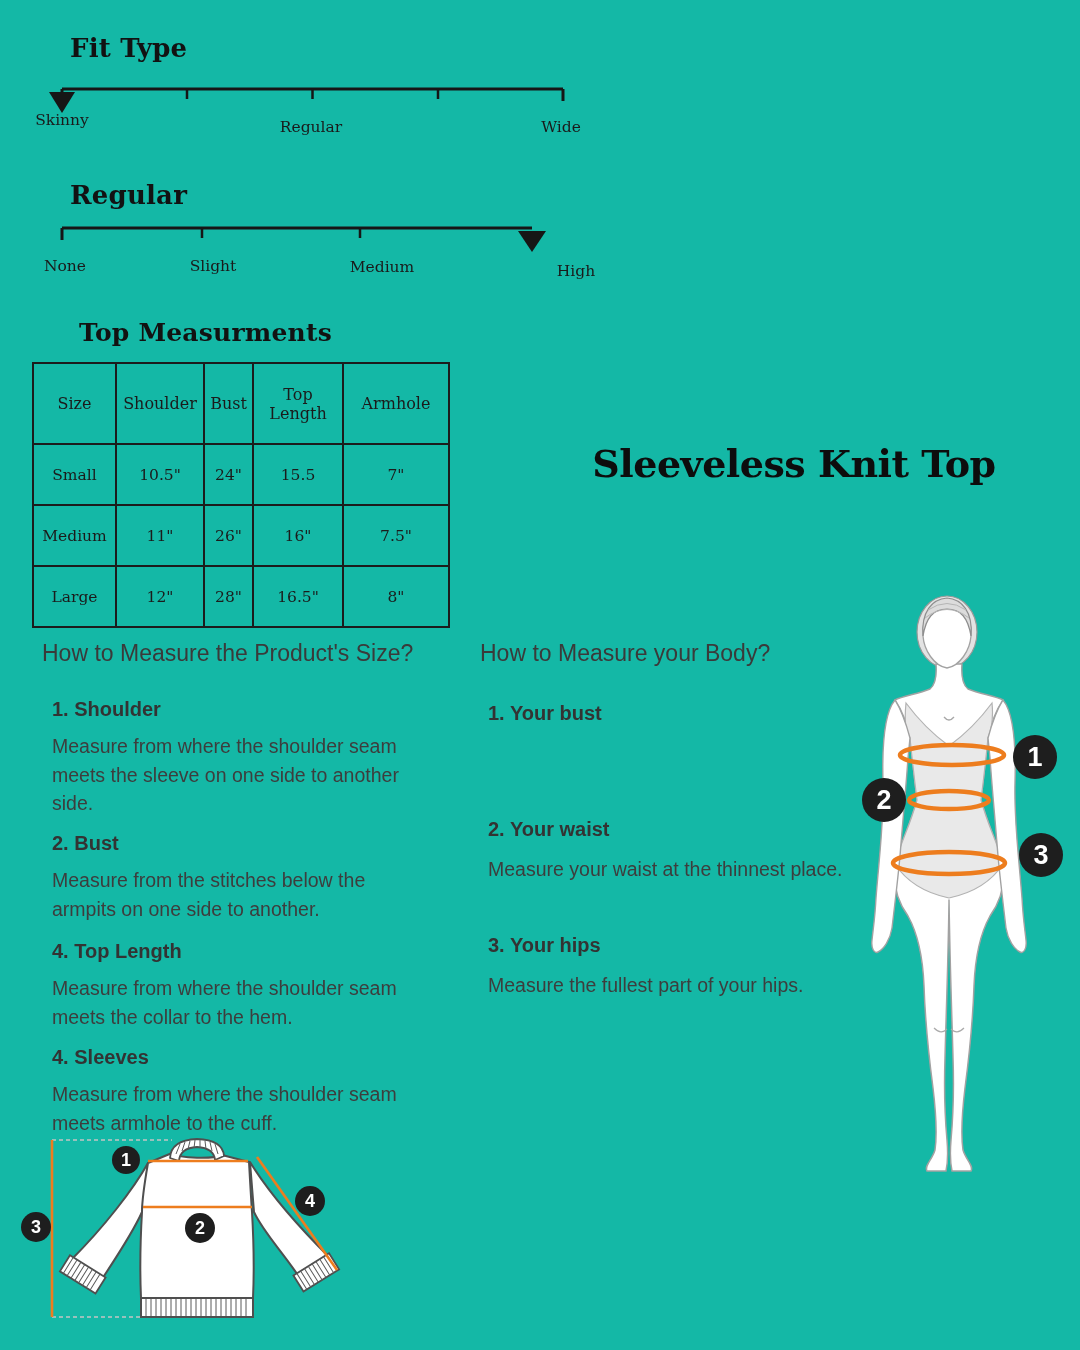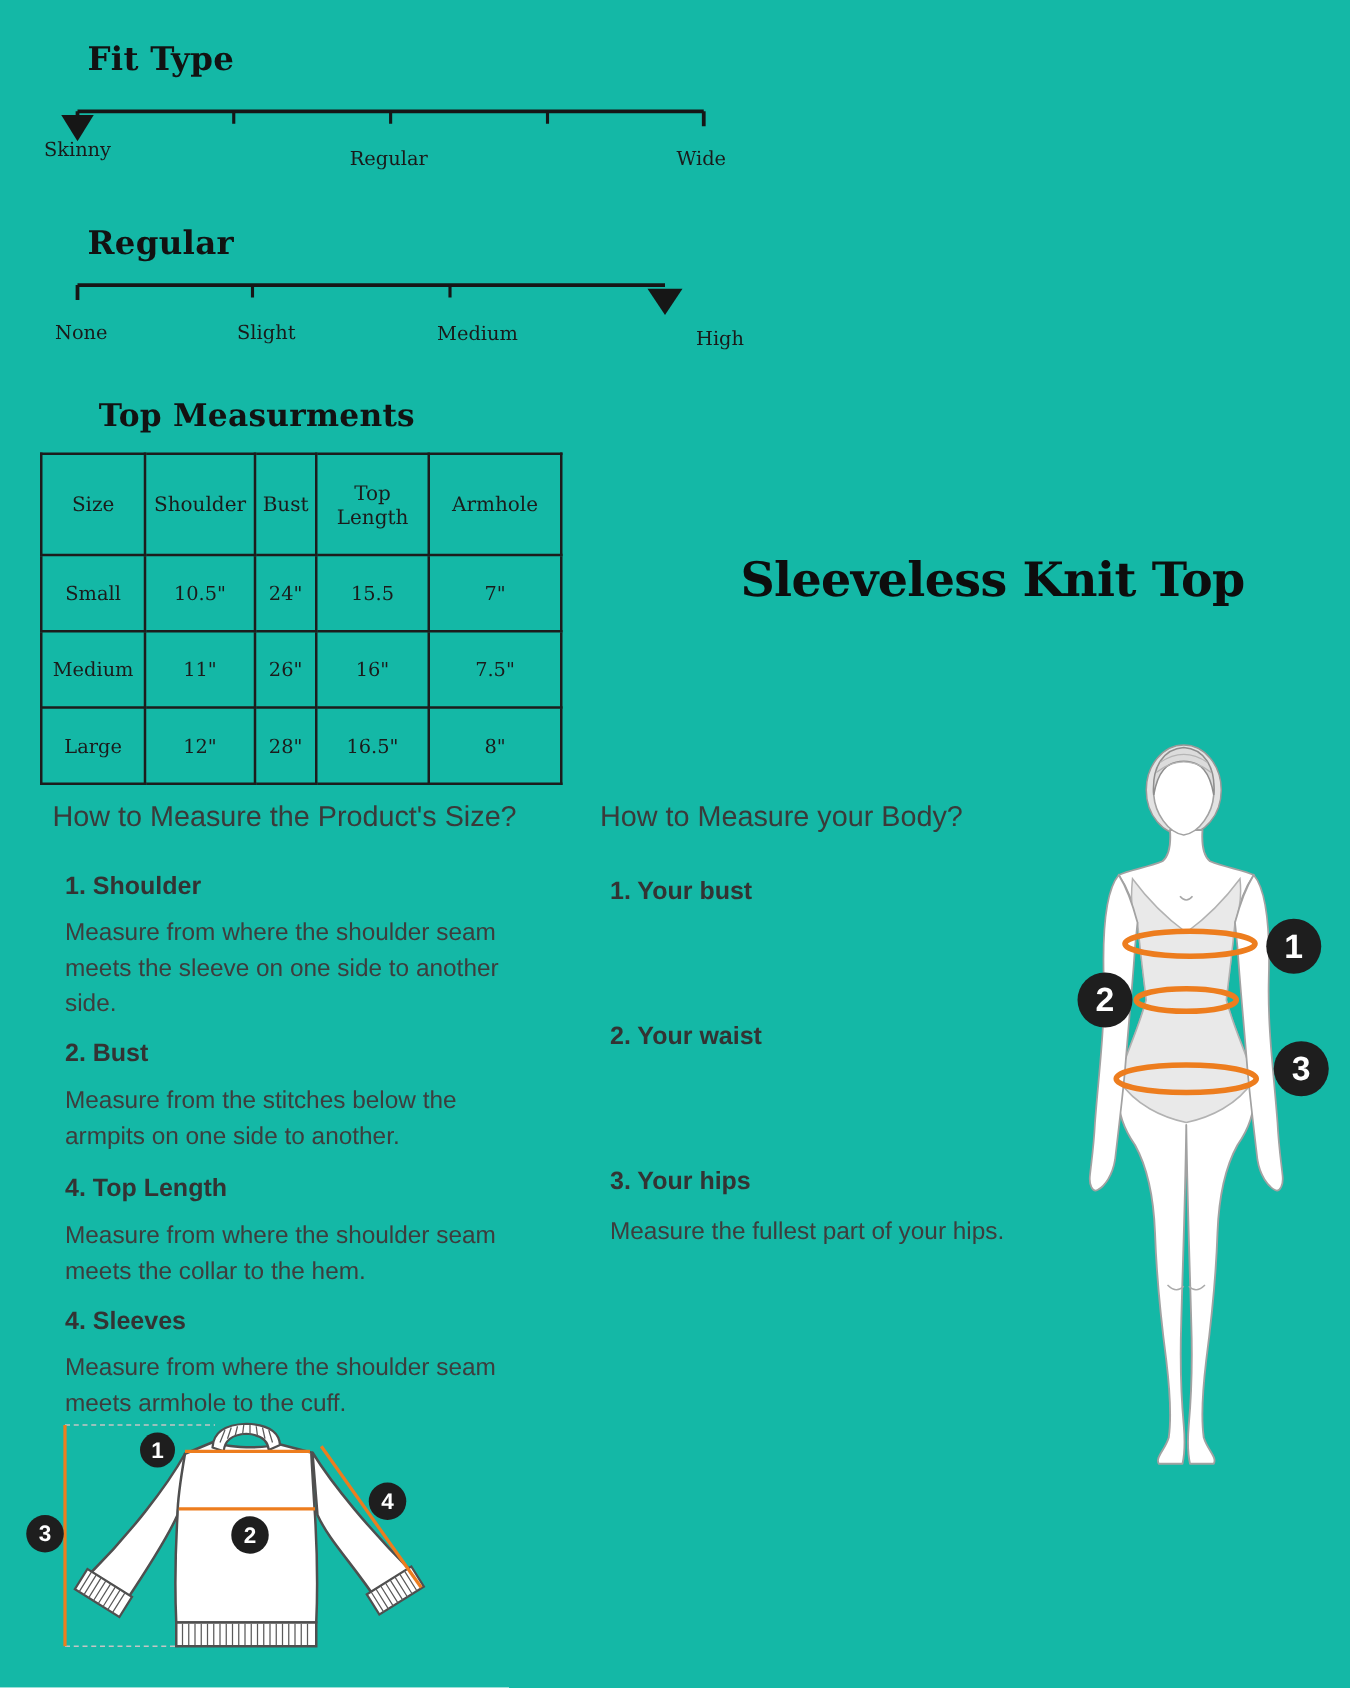--- a/index.html
+++ b/index.html
@@ -110,20 +110,21 @@
   <div class="abs item-text" style="left:52px;top:974px;width:360px;">Measure from where the shoulder seam meets the collar to the hem.</div>
 
   <div class="abs item-label" style="left:52px;top:1046px;">4. Sleeves</div>
   <div class="abs sec-title" style="left:480px;top:640px;">How to Measure your Body?</div>
 
   <div class="abs item-text" style="left:52px;top:1080px;width:360px;">Measure from where the shoulder seam meets armhole to the cuff.</div>
 
   <div class="abs item-label" style="left:488px;top:702px;">1. Your bust</div>
 
   <div class="abs item-label" style="left:488px;top:818px;">2. Your waist</div>
+  <div class="abs item-text" style="left:488px;top:855px;width:375px;">Measure your waist at the thinnest place.</div>
 
   <div class="abs item-label" style="left:488px;top:934px;">3. Your hips</div>
   <div class="abs item-text" style="left:488px;top:971px;width:375px;">Measure the fullest part of your hips.</div>
 
   <svg class="abs" style="left:848px;top:588px;" width="220" height="610" viewBox="0 0 220 610">
 
     <ellipse cx="99" cy="44" rx="30" ry="36" fill="#e3e3e3" stroke="#999" stroke-width="1.2"></ellipse>
 
     <path d="M88,76 C89,90 87,97 82,101 C70,106 55,108 47,112
              C53,121 59,136 62,150 C65,178 67,196 69,212

